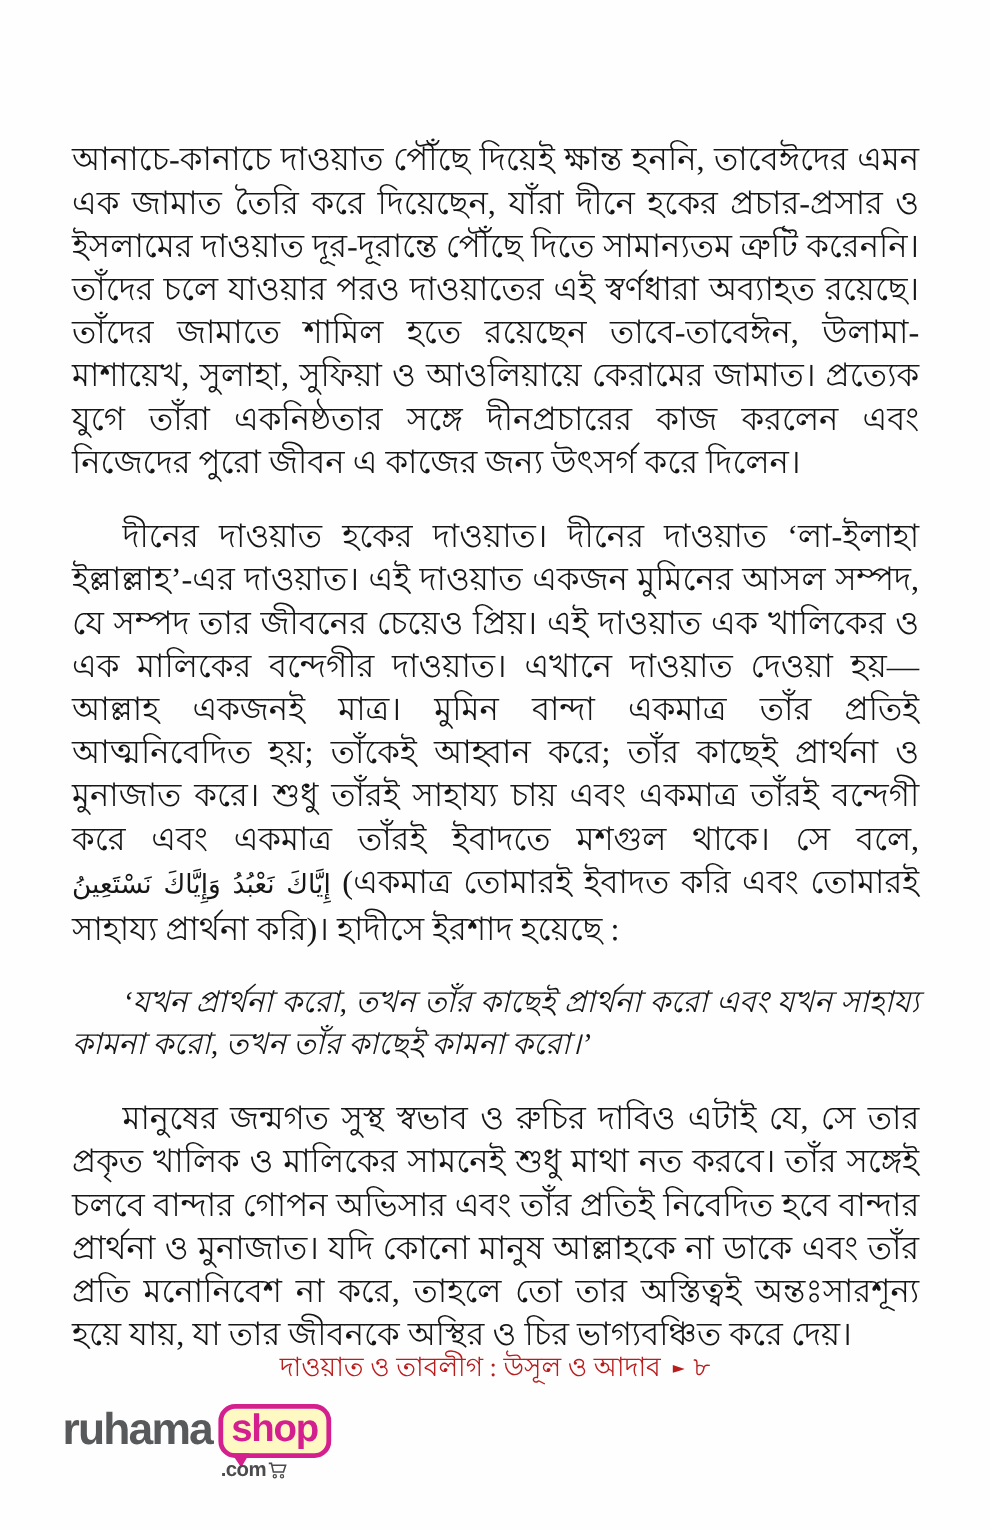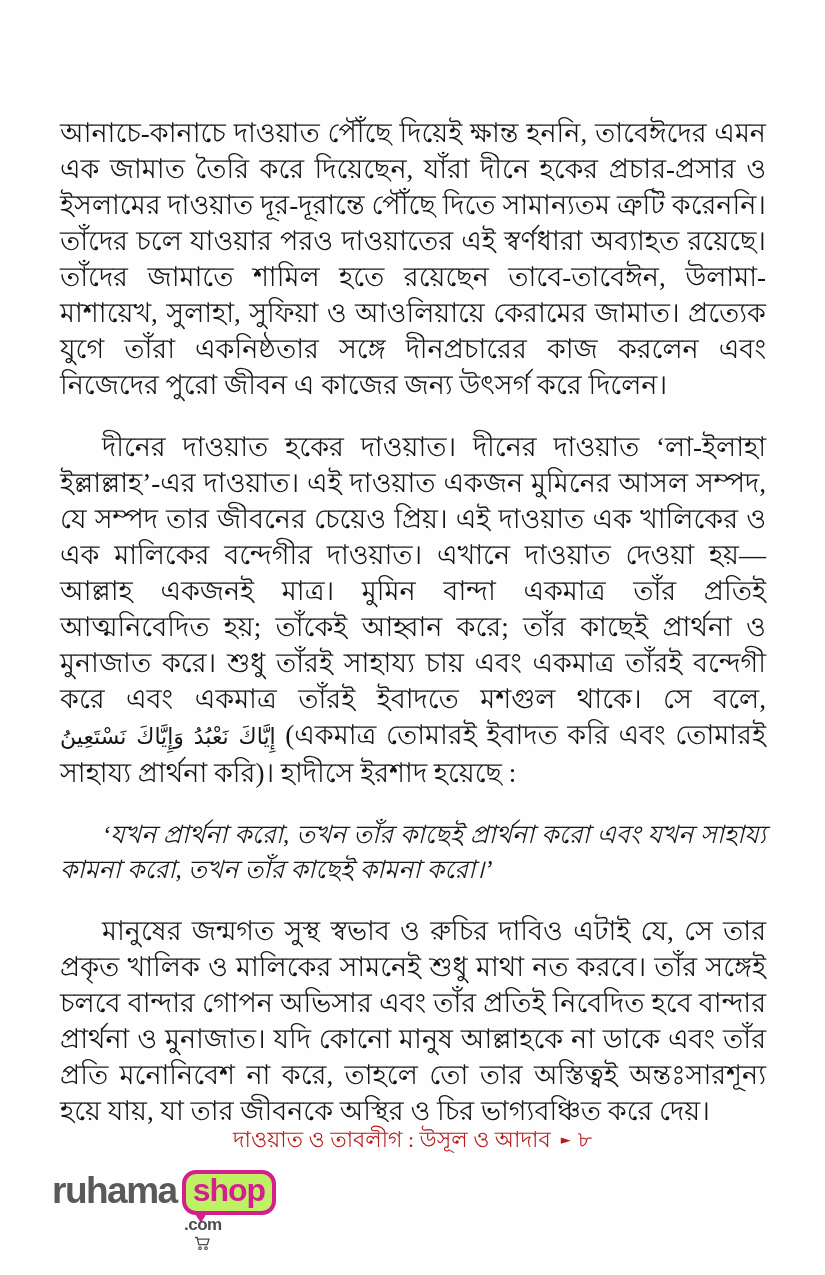--- a/index.html
+++ b/index.html
@@ -65,37 +65,36 @@
     margin-left: 5px;
     border: 4px solid #d41f8f;
     border-radius: 14px;
     padding: 0px 7px 3px 7px;
     color: #d41f8f;
     font-family: "Liberation Sans", sans-serif;
     font-weight: 700;
     font-size: 32px;
     line-height: 1.05;
     letter-spacing: -1px;
-    background: #bef264;
+    background: #fef9c3;
   }
   .bubble-tail {
     position: absolute;
     left: 7px; bottom: -12px;
     width: 0; height: 0;
     border-left: 8px solid transparent;
     border-right: 7px solid transparent;
     border-top: 12px solid #d41f8f;
   }
   .logo-sub {
     position: absolute;
     left: 132px; top: 45px;
     display: flex;
     align-items: center;
     gap: 1px;
-    flex-direction: column;
   }
   .dotcom {
     font-family: "Liberation Sans", sans-serif;
     font-weight: 700;
     font-size: 17px;
     color: #4b4b4d;
     letter-spacing: -0.5px;
   }
   .cart-icon svg { display: block; }
 </style>

